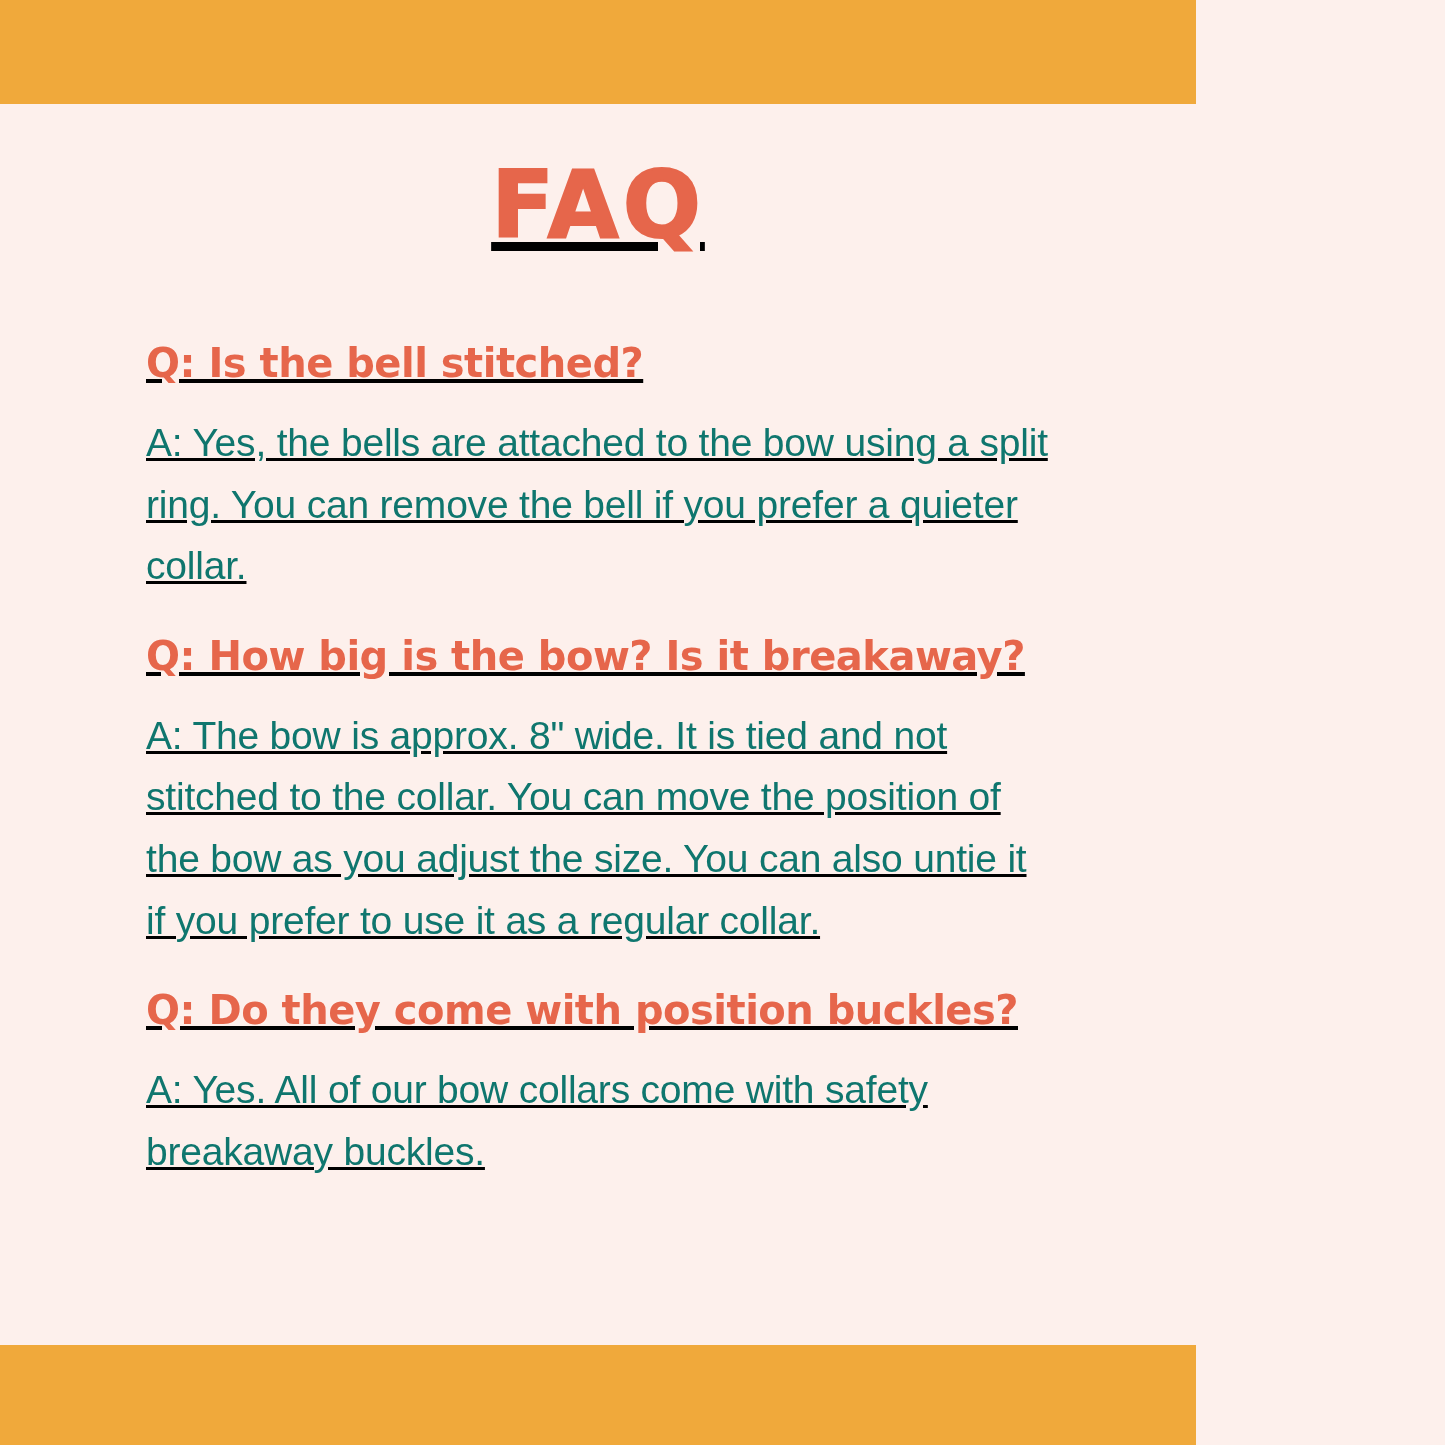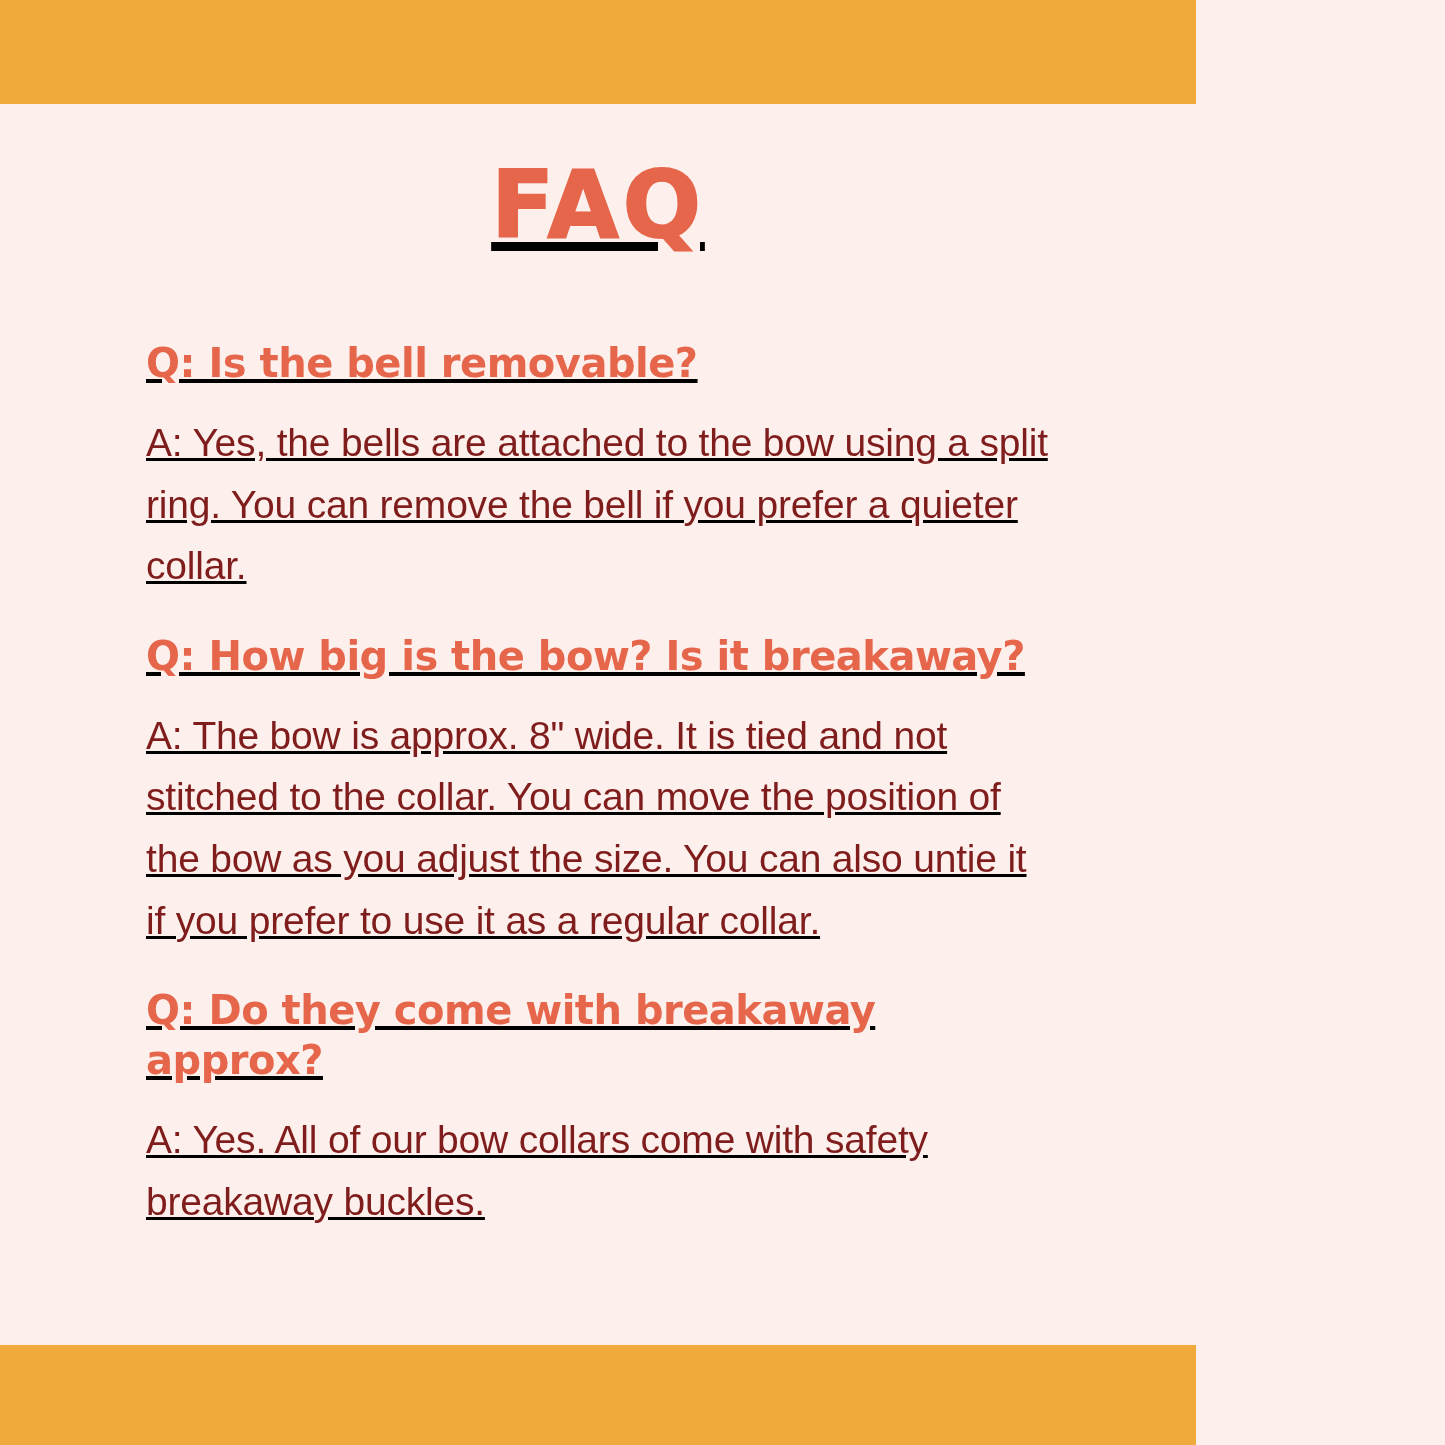--- a/index.html
+++ b/index.html
@@ -56,21 +56,21 @@
   .faq-q {
     color: #E6664B;
     font-family: "DejaVu Sans", sans-serif;
     font-weight: bold;
     font-size: 40px;
     line-height: 1.25;
     margin: 0 0 24px 0;
     letter-spacing: -0.5px;
   }
   .faq-a {
-    color: #7f1d1d;
+    color: #0f766e;
     font-family: "Liberation Sans", sans-serif;
     font-weight: normal;
     font-size: 39px;
     line-height: 1.58;
     margin: 0;
     letter-spacing: -0.2px;
     max-width: 1150px;
   }
   .item-2 .faq-a { max-width: 1160px; }
 </style>
@@ -81,31 +81,31 @@
 
   <div class="band band-top"></div>
 
   <div class="content">
 
     <h1 class="faq-title">FAQ</h1>
 
     <div class="faq-list">
 
       <div class="faq-item item-0">
-        <p class="faq-q">Q: Is the bell removable?</p>
+        <p class="faq-q">Q: Is the bell stitched?</p>
         <p class="faq-a">A: Yes, the bells are attached to the bow using a split ring. You can remove the bell if you prefer a quieter collar.</p>
       </div>
 
       <div class="faq-item item-1">
         <p class="faq-q">Q: How big is the bow? Is it breakaway?</p>
         <p class="faq-a">A: The bow is approx. 8" wide. It is tied and not stitched to the collar. You can move the position of the bow as you adjust the size. You can also untie it if you prefer to use it as a regular collar.</p>
       </div>
 
       <div class="faq-item item-2">
-        <p class="faq-q">Q: Do they come with breakaway approx?</p>
+        <p class="faq-q">Q: Do they come with position buckles?</p>
         <p class="faq-a">A: Yes. All of our bow collars come with safety breakaway buckles.</p>
       </div>
 
     </div>
   </div>
 
   <div class="band band-bottom"></div>
 
 </div>
 

